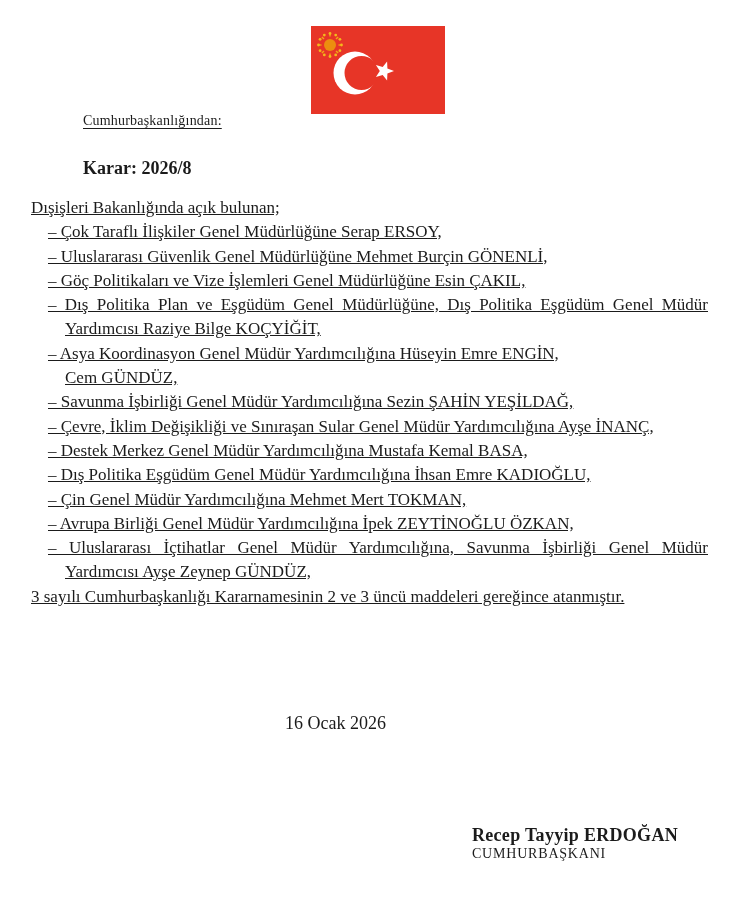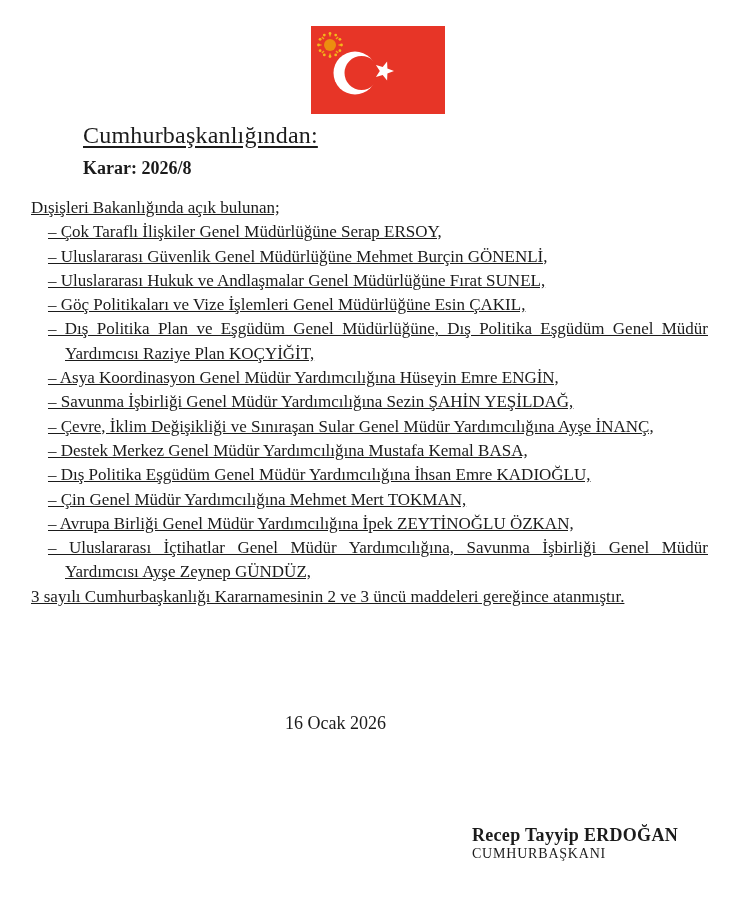--- a/index.html
+++ b/index.html
@@ -9,22 +9,22 @@
     position: relative;
     font-family: "Liberation Serif", "DejaVu Serif", serif;
     color: #1b1b1b;
     overflow: hidden;
   }
   .page { position: absolute; inset: 0; background: #ffffff; }
 
   .flag { position: absolute; left: 311px; top: 26px; width: 134px; height: 88px; }
 
   .header-from {
-    position: absolute; left: 83px; top: 122px;
-    font-size: 24px;
+    position: absolute; left: 83px; top: 113px;
+    font-size: 14px;
     text-decoration: underline;
     text-underline-offset: 3px;
     letter-spacing: 0.2px;
   }
   .header-karar {
     position: absolute; left: 83px; top: 158px;
     font-size: 18px; font-weight: bold;
   }
 
   .body-block {
@@ -98,25 +98,25 @@
     <polygon points="83,45 76.4,47.5 76.1,54.5 71.7,49.0 64.9,50.9 68.8,45 64.9,39.1 71.7,41.0 76.1,35.5 76.4,42.5" fill="#ffffff"></polygon>
   </svg>
 
   <div class="header-from">Cumhurbaşkanlığından:</div>
   <div class="header-karar">Karar: 2026/8</div>
 
   <div class="body-block">
     <div class="line flush">Dışişleri Bakanlığında açık bulunan;</div>
     <div class="line dash">– Çok Taraflı İlişkiler Genel Müdürlüğüne Serap ERSOY,</div>
     <div class="line dash">– Uluslararası Güvenlik Genel Müdürlüğüne Mehmet Burçin GÖNENLİ,</div>
-    <div class="line dash">– Uluslararası Hukuk ve Andlaşmalar Genel Müdürlüğüne Fırat SUNEL,</div>
     <div class="line dash">– Göç Politikaları ve Vize İşlemleri Genel Müdürlüğüne Esin ÇAKIL,</div>
     <div class="line dash justify">– Dış Politika Plan ve Eşgüdüm Genel Müdürlüğüne, Dış Politika Eşgüdüm Genel Müdür</div>
-    <div class="line cont">Yardımcısı Raziye Plan KOÇYİĞİT,</div>
+    <div class="line cont">Yardımcısı Raziye Bilge KOÇYİĞİT,</div>
     <div class="line dash">– Asya Koordinasyon Genel Müdür Yardımcılığına Hüseyin Emre ENGİN,</div>
+    <div class="line cont">Cem GÜNDÜZ,</div>
     <div class="line dash">– Savunma İşbirliği Genel Müdür Yardımcılığına Sezin ŞAHİN YEŞİLDAĞ,</div>
     <div class="line dash">– Çevre, İklim Değişikliği ve Sınıraşan Sular Genel Müdür Yardımcılığına Ayşe İNANÇ,</div>
     <div class="line dash">– Destek Merkez Genel Müdür Yardımcılığına Mustafa Kemal BASA,</div>
     <div class="line dash">– Dış Politika Eşgüdüm Genel Müdür Yardımcılığına İhsan Emre KADIOĞLU,</div>
     <div class="line dash">– Çin Genel Müdür Yardımcılığına Mehmet Mert TOKMAN,</div>
     <div class="line dash">– Avrupa Birliği Genel Müdür Yardımcılığına İpek ZEYTİNOĞLU ÖZKAN,</div>
     <div class="line dash justify">– Uluslararası İçtihatlar Genel Müdür Yardımcılığına, Savunma İşbirliği Genel Müdür</div>
     <div class="line cont">Yardımcısı Ayşe Zeynep GÜNDÜZ,</div>
     <div class="line flush">3 sayılı Cumhurbaşkanlığı Kararnamesinin 2 ve 3 üncü maddeleri gereğince atanmıştır.</div>
   </div>

